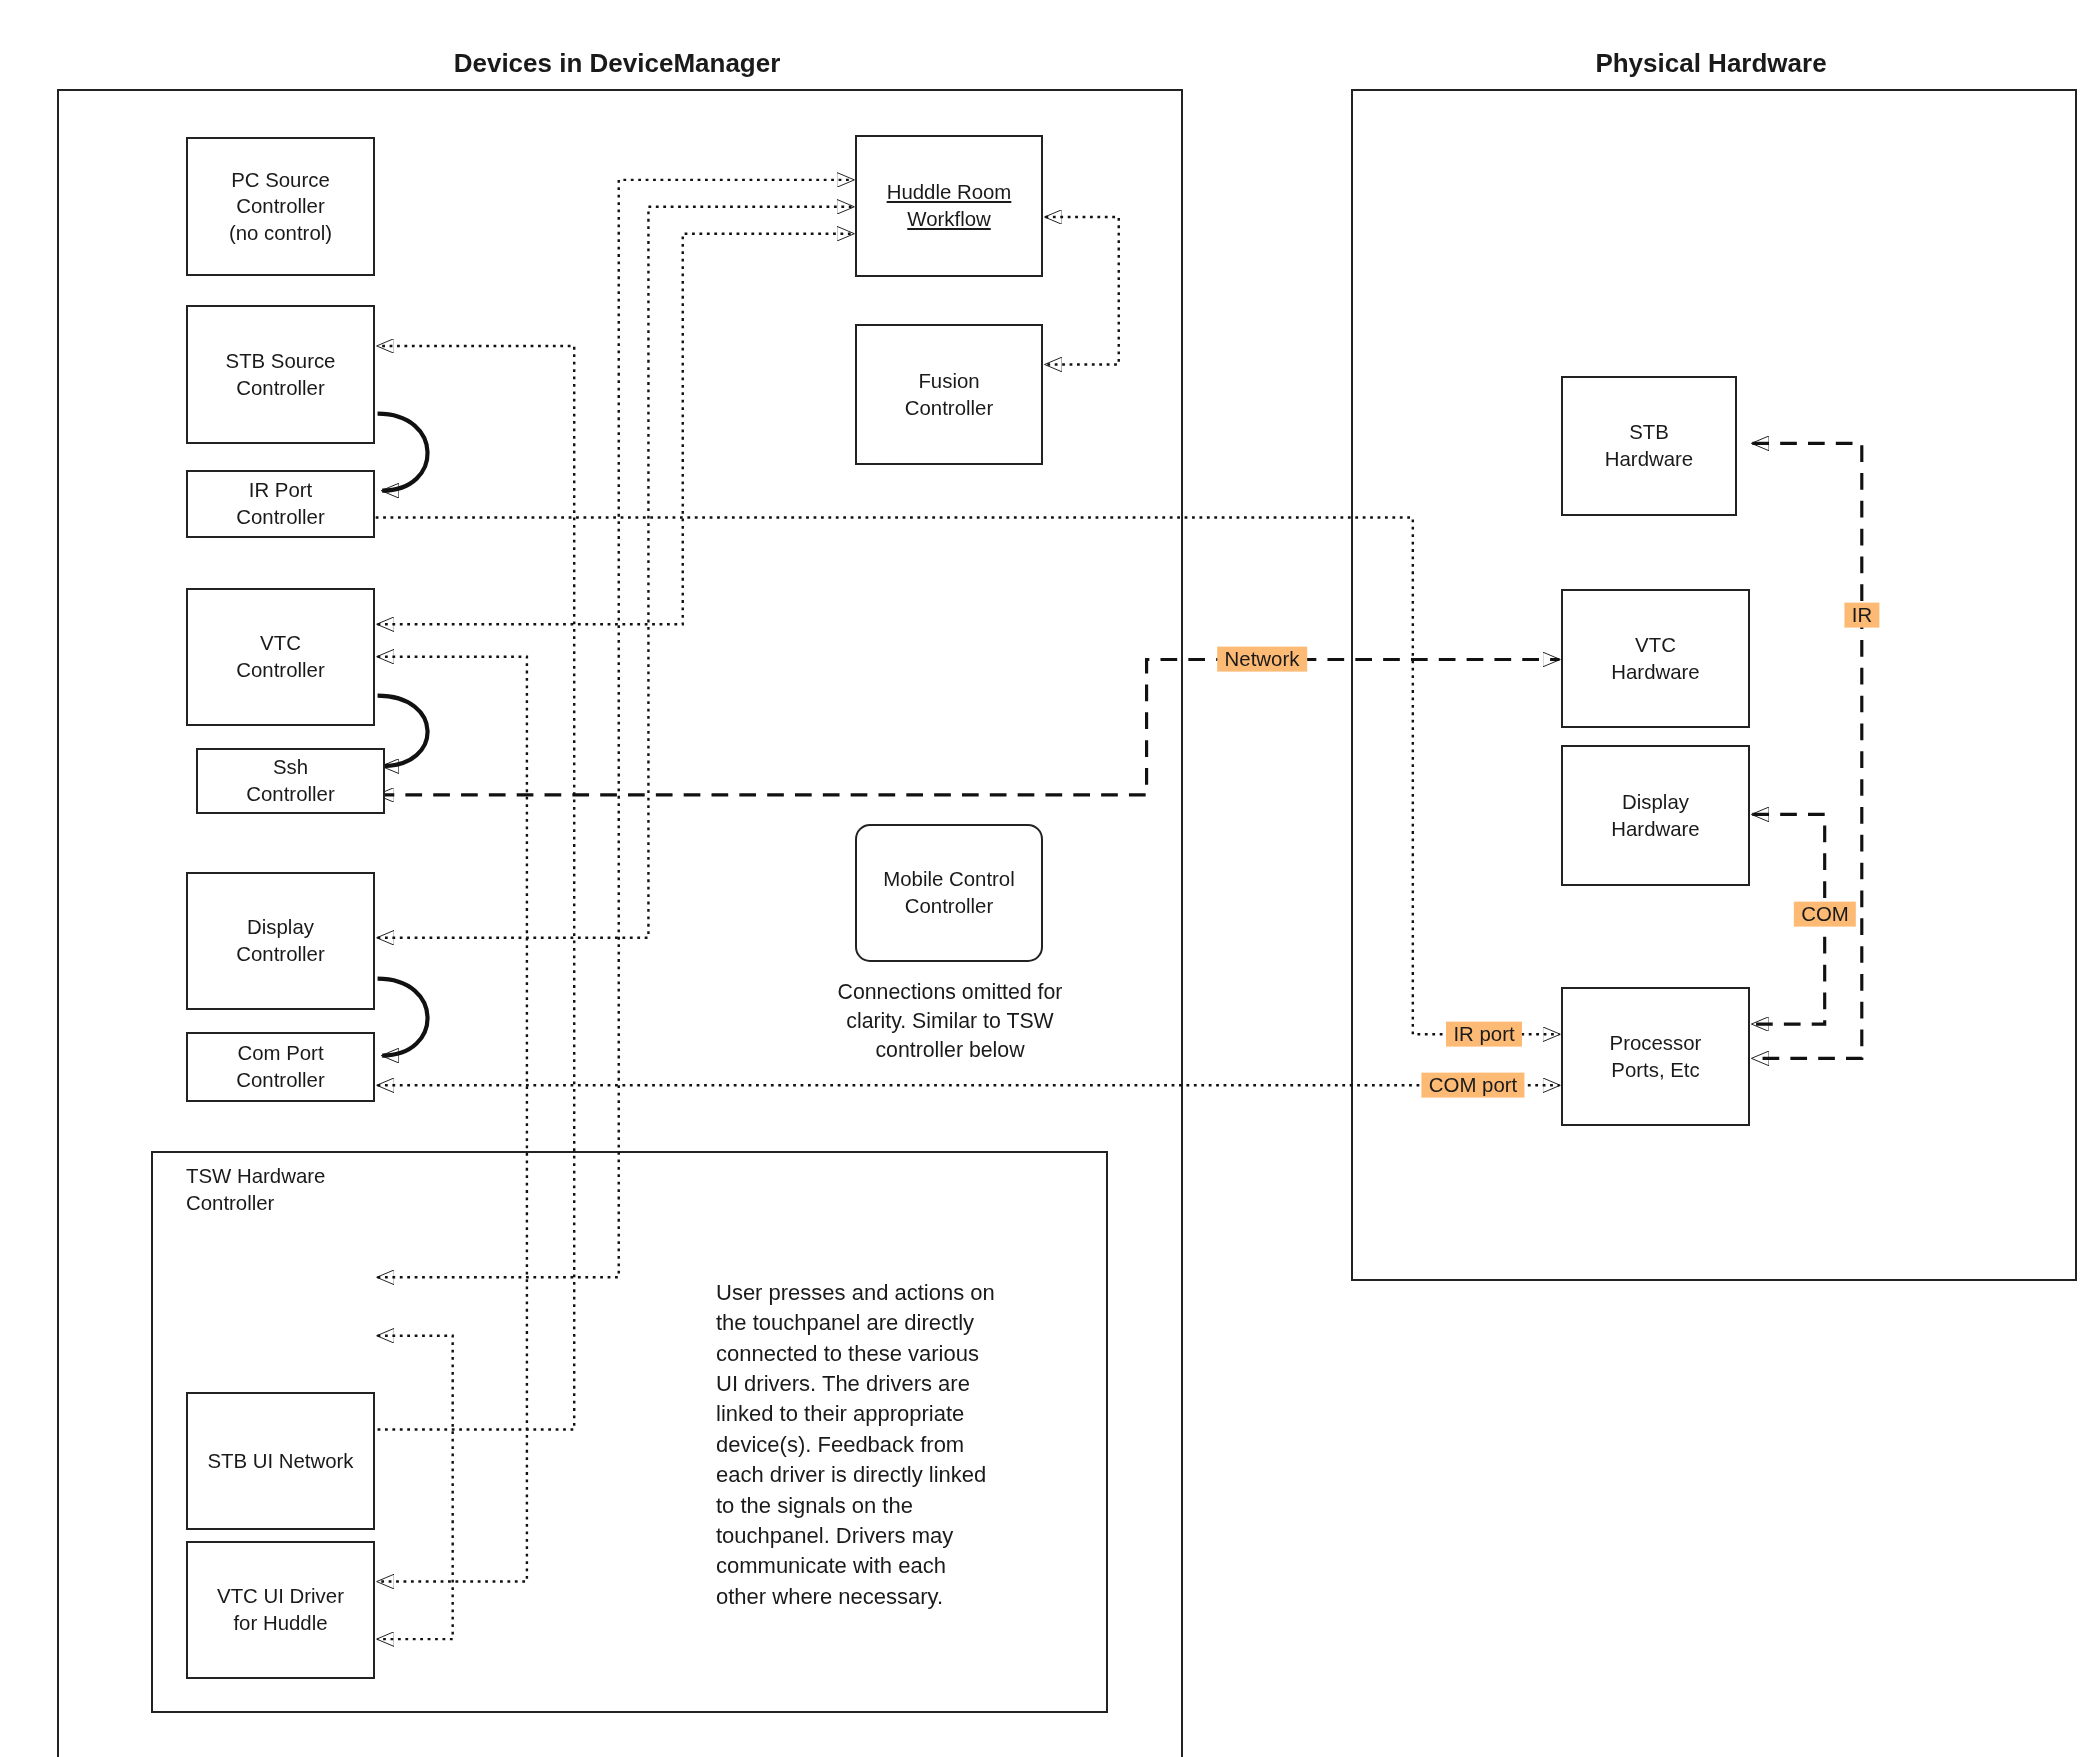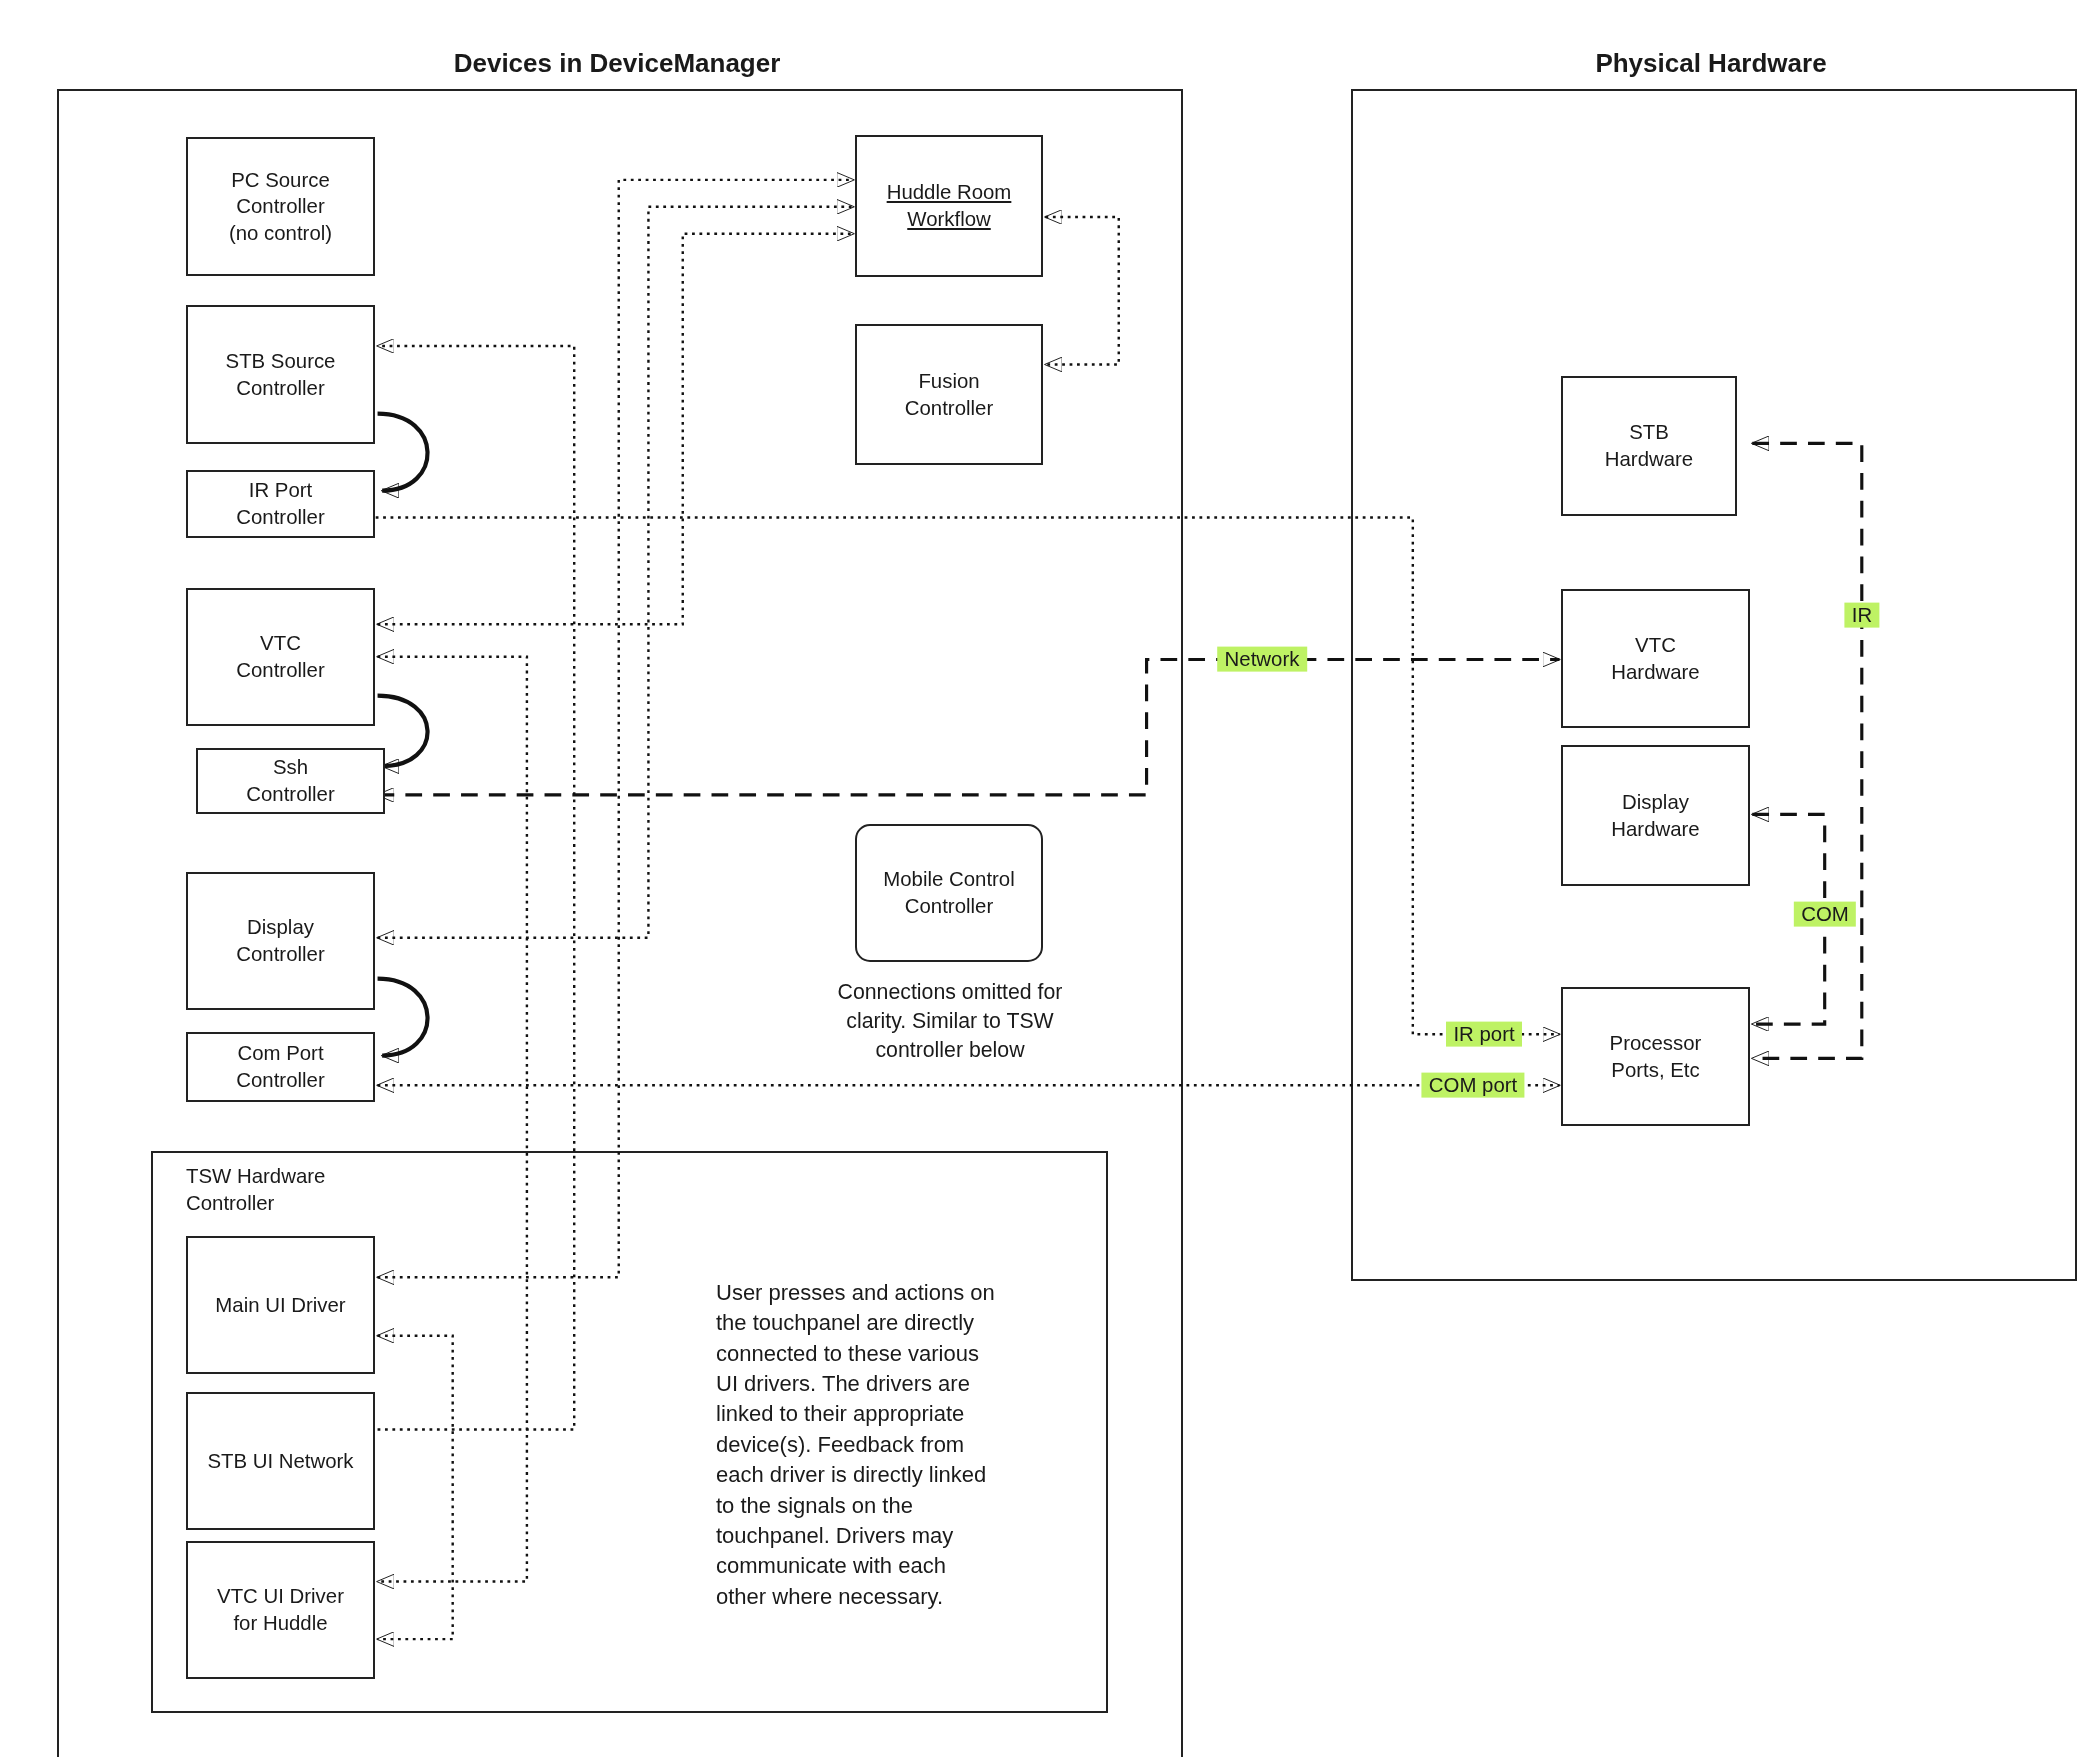--- a/index.html
+++ b/index.html
@@ -37,21 +37,21 @@
     z-index: 4;
   }
   .wires { position: absolute; left: 0; top: 0; z-index: 2; }
   .wires path { fill: none; stroke: #111; }
   .wires .dot   { stroke-width: 2.6; stroke-dasharray: 3 5; }
   .wires .dash  { stroke-width: 3.4; stroke-dasharray: 18 12; }
   .wires .solid { stroke-width: 4.5; }
   .edge-label {
     position: absolute;
     transform: translate(-50%, -50%);
-    background: #bef264;
+    background: #fdba74;
     padding: 0.9px 7.4px;
     font-size: 20.4px;
     white-space: nowrap;
     z-index: 5;
   }
   .note { position: absolute; white-space: pre-line; z-index: 4; }
   #tsw-label {
     position: absolute;
     font-size: 20.4px;
     line-height: 1.3;
@@ -137,23 +137,20 @@
   </div>
   <div class="node" style="left:855px; top:300px; width:188px; height:141px;">
     <span>Fusion
 Controller</span>
   </div>
   <div class="node" style="left:855px; top:800px; width:188px; height:138px;border-radius:15px;">
     <span>Mobile Control
 Controller</span>
   </div>
 
-  <div class="node" style="left:186px; top:1212px; width:189px; height:138px;">
-    <span>Main UI Driver</span>
-  </div>
   <div class="node" style="left:186px; top:1368px; width:189px; height:138px;">
     <span>STB UI Network</span>
   </div>
   <div class="node" style="left:186px; top:1517px; width:189px; height:138px;">
     <span>VTC UI Driver
 for Huddle</span>
   </div>
 
   <div class="node" style="left:1561px; top:352px; width:176px; height:140px;">
     <span>STB

